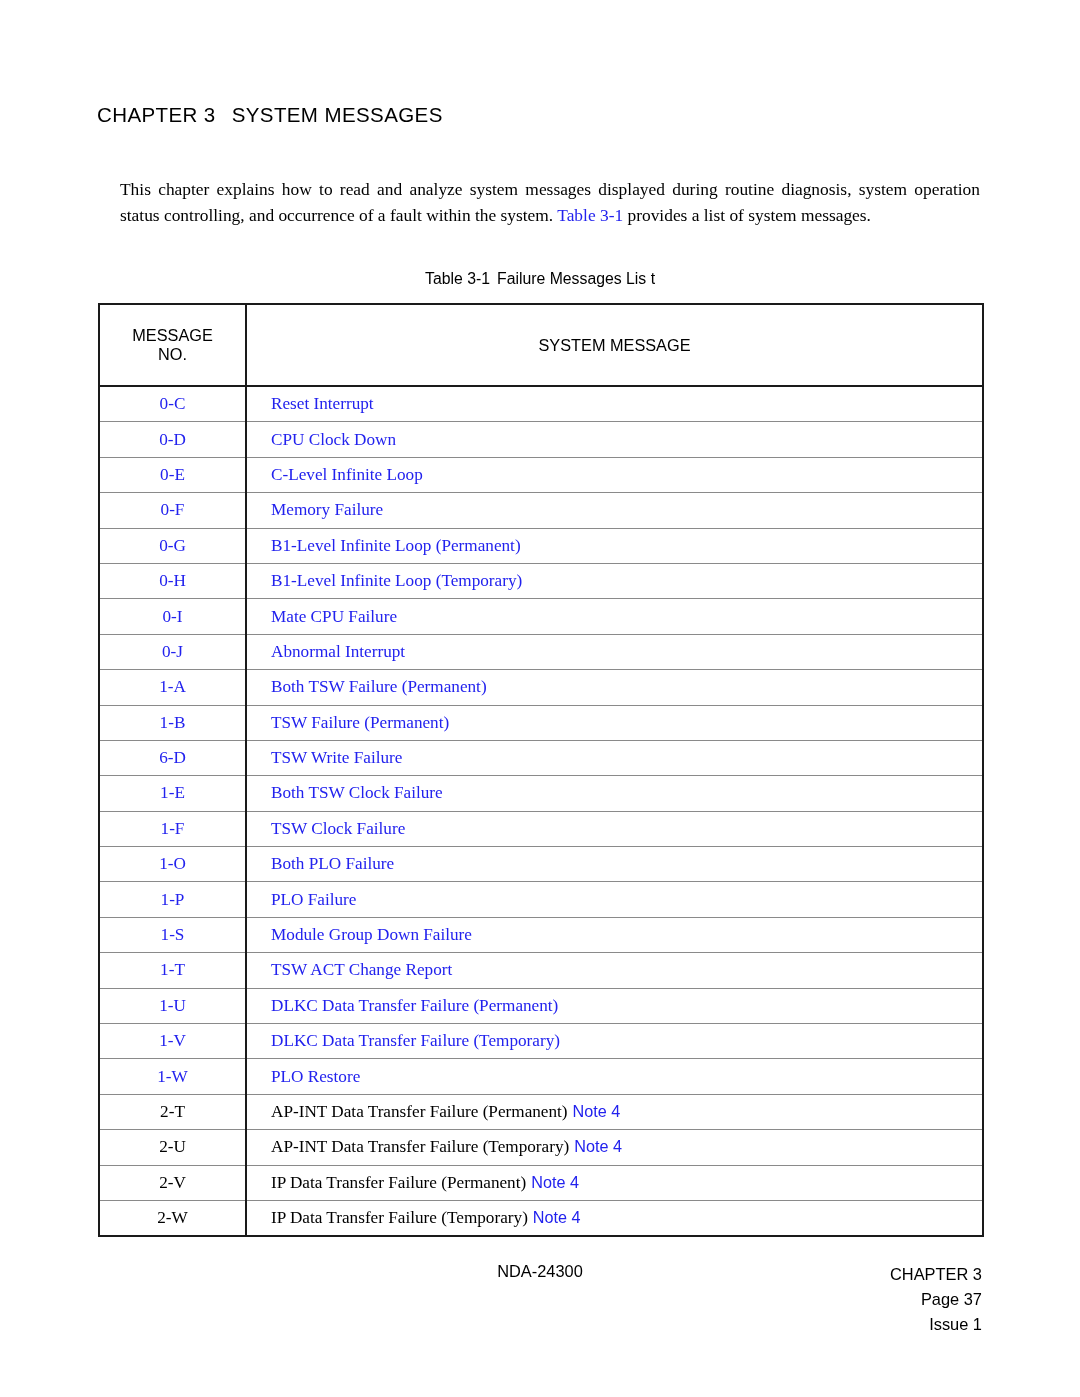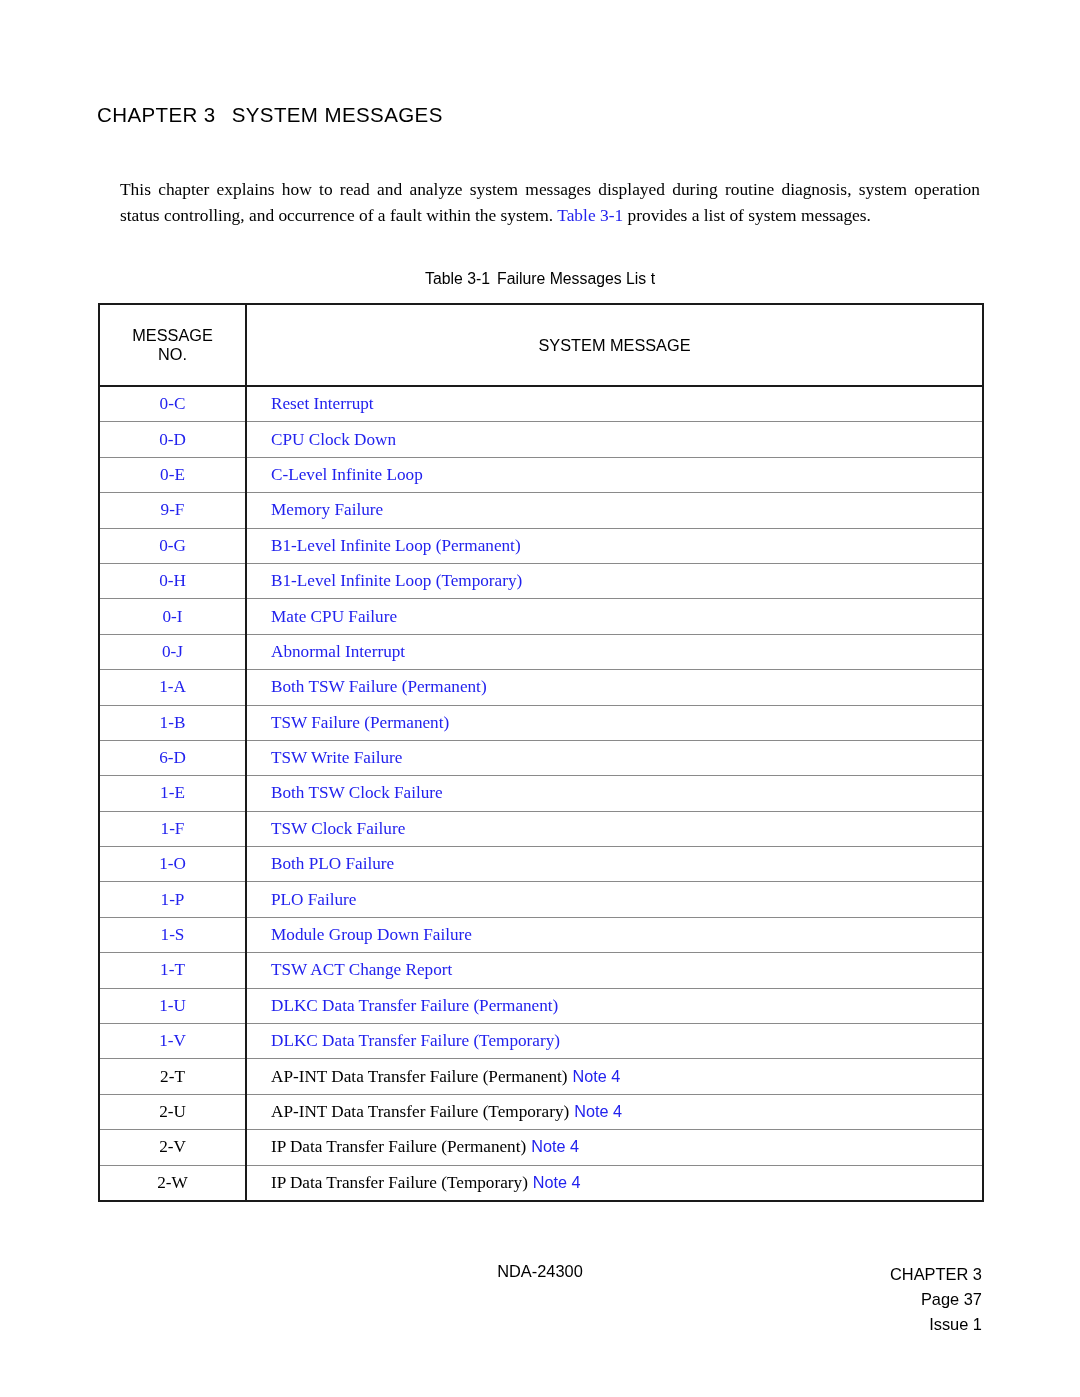--- a/index.html
+++ b/index.html
@@ -203,21 +203,21 @@
           </tr>
           <tr class="link-row">
             <td class="td-no">0-D</td>
             <td class="td-msg"><span>CPU Clock Down</span></td>
           </tr>
           <tr class="link-row">
             <td class="td-no">0-E</td>
             <td class="td-msg"><span>C-Level Infinite Loop</span></td>
           </tr>
           <tr class="link-row">
-            <td class="td-no">9-F</td>
+            <td class="td-no">0-F</td>
             <td class="td-msg"><span>Memory Failure</span></td>
           </tr>
           <tr class="link-row">
             <td class="td-no">0-G</td>
             <td class="td-msg"><span>B1-Level Infinite Loop (Permanent)</span></td>
           </tr>
           <tr class="link-row">
             <td class="td-no">0-H</td>
             <td class="td-msg"><span>B1-Level Infinite Loop (Temporary)</span></td>
           </tr>
@@ -265,20 +265,24 @@
             <td class="td-no">1-T</td>
             <td class="td-msg"><span>TSW ACT Change Report</span></td>
           </tr>
           <tr class="link-row">
             <td class="td-no">1-U</td>
             <td class="td-msg"><span>DLKC Data Transfer Failure (Permanent)</span></td>
           </tr>
           <tr class="link-row">
             <td class="td-no">1-V</td>
             <td class="td-msg"><span>DLKC Data Transfer Failure (Temporary)</span></td>
+          </tr>
+          <tr class="link-row">
+            <td class="td-no">1-W</td>
+            <td class="td-msg"><span>PLO Restore</span></td>
           </tr>
           <tr class="plain-row">
             <td class="td-no">2-T</td>
             <td class="td-msg"><span>AP-INT Data Transfer Failure (Permanent)</span><span class="note-ref">Note 4</span></td>
           </tr>
           <tr class="plain-row">
             <td class="td-no">2-U</td>
             <td class="td-msg"><span>AP-INT Data Transfer Failure (Temporary)</span><span class="note-ref">Note 4</span></td>
           </tr>
           <tr class="plain-row">

